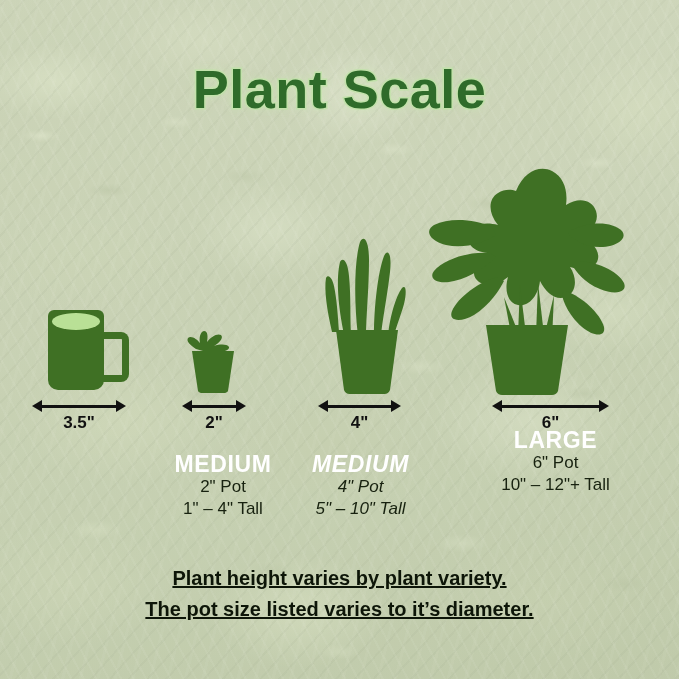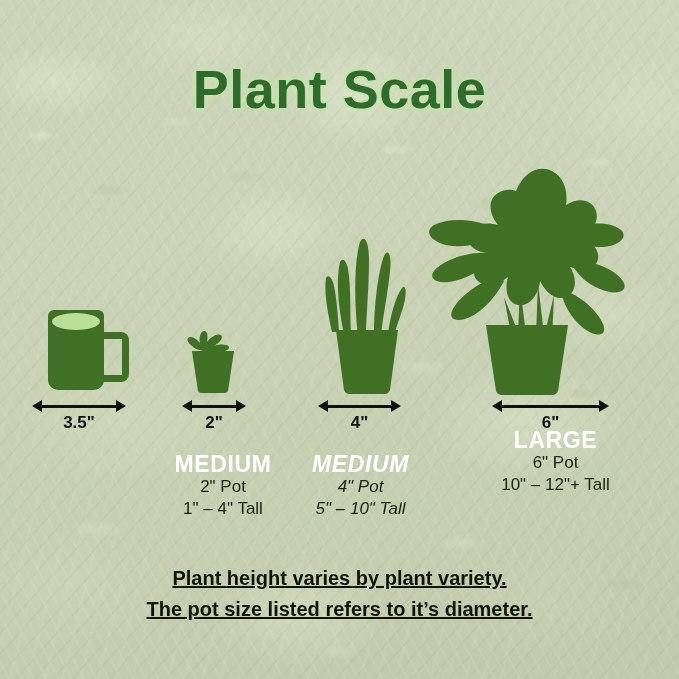--- a/index.html
+++ b/index.html
@@ -269,16 +269,16 @@
     <div class="cap-line">5" – 10" Tall</div>
   </div>
   <div class="caption c-large">
     <div class="cap-title">LARGE</div>
     <div class="cap-line">6" Pot</div>
     <div class="cap-line">10" – 12"+ Tall</div>
   </div>
 
   <div class="footer">
     <div>Plant height varies by plant variety.</div>
-    <div>The pot size listed refers to it’s diameter.</div>
+    <div>The pot size listed varies to it’s diameter.</div>
   </div>
 
 </div>
 
 </body></html>

